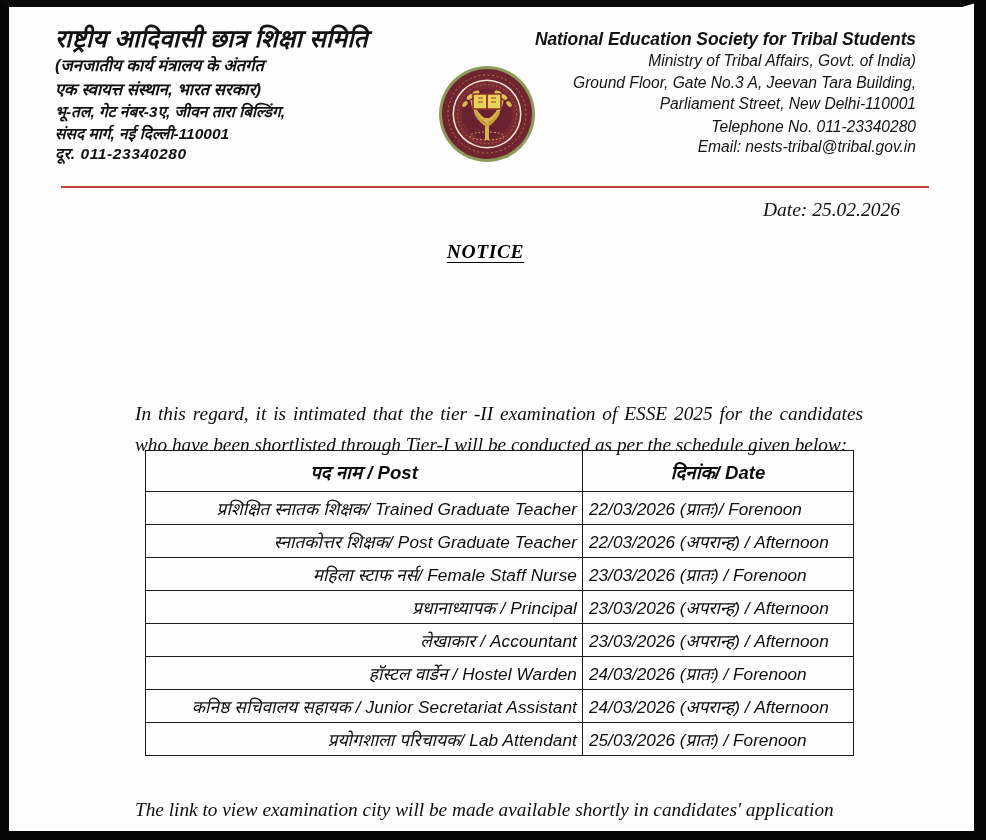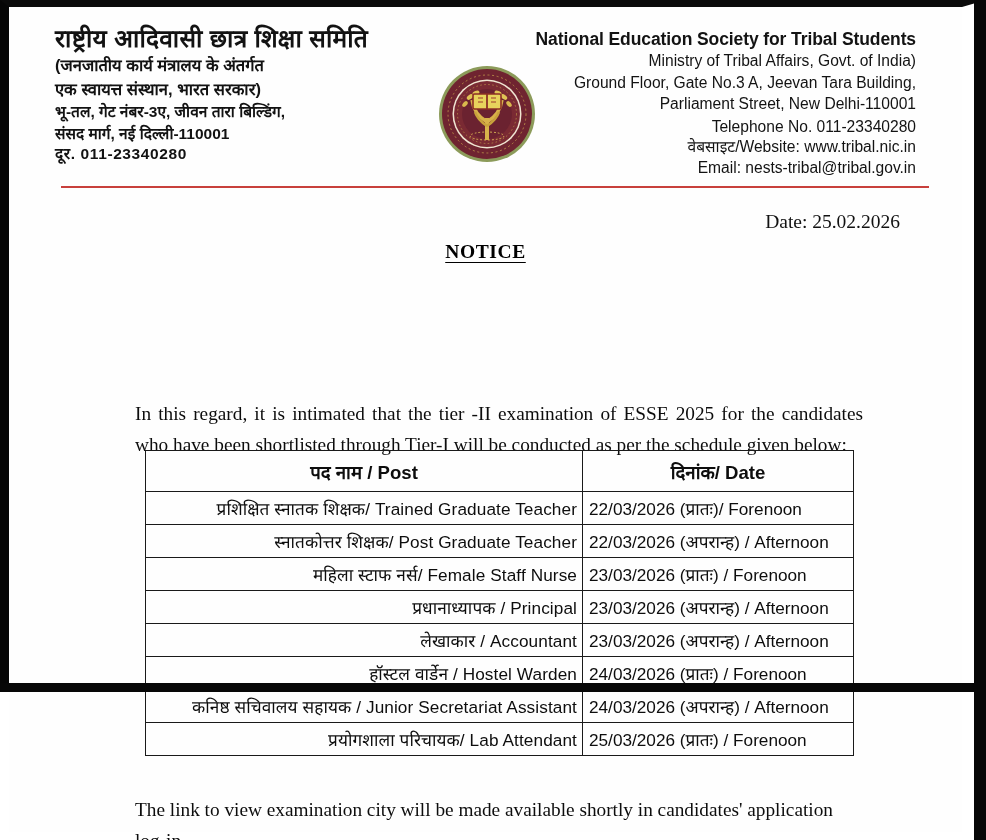--- a/index.html
+++ b/index.html
@@ -12,27 +12,28 @@
     height: 840px;
     font-family: "Liberation Serif", "DejaVu Serif", serif;
     color: #000000;
     overflow: hidden;
   }
 
   
   #page {
     position: relative;
     width: 986px;
-    height: 692px;
+    height: 840px;
     background: #ffffff;
     box-sizing: border-box;
     border-left: 9px solid #060606;
     border-top: 7px solid #0a0a0a;
     border-right: 24px solid #ffffff;
     border-bottom: 8px solid #ffffff;
+    font-style: italic;
   }
   #page::after {           
     content: "";
     position: absolute;
     top: -7px;
     right: -24px;
     width: 12px;
     height: 847px;
     background: #070707;
   }
@@ -134,21 +135,21 @@
     top: 179px;
     width: 868px;
     height: 2px;
     background: #c8403c;
   }
 
   
   .doc-date {
     position: absolute;
     right: 62px;
-    top: 204px;
+    top: 192px;
     font-size: 19.5px;
     font-family: "Liberation Serif", serif;
     color: #111;
   }
 
   .notice-title {
     position: absolute;
     left: 0;
     top: 234px;
     width: 953px;
@@ -262,21 +263,20 @@
           <ellipse cx="50" cy="72" rx="17" ry="4" fill="none" stroke="#d7b455" stroke-width="1" stroke-dasharray="1.8 2"></ellipse>
         </svg>
       </div>
 
       <div class="lh-eng">
         <div class="title">National Education Society for  Tribal Students</div>
         <div class="line">Ministry of Tribal Affairs, Govt. of India)</div>
         <div class="line gap">Ground Floor, Gate No.3 A, Jeevan Tara Building,</div>
         <div class="line">Parliament Street, New Delhi-110001</div>
         <div class="line gap">Telephone No.  011-23340280</div>
-        <div class="line">वेबसाइट/Website: www.tribal.nic.in</div>
         <div class="line">Email: nests-tribal@tribal.gov.in</div>
       </div>
     </div>
 
     <div class="rule-red"></div>
 
     <div class="doc-date">Date: 25.02.2026</div>
 
     <div class="notice-title">
       <span>NOTICE</span>

